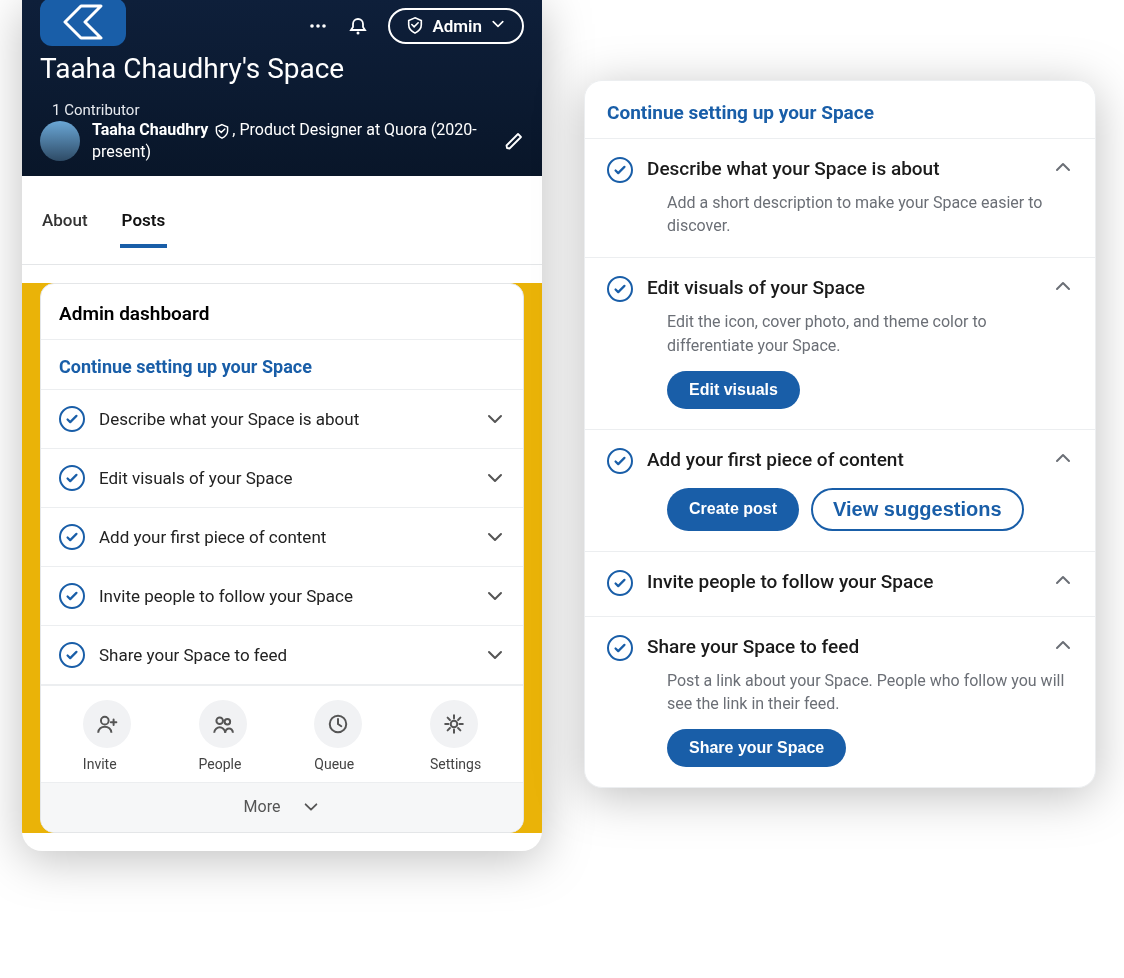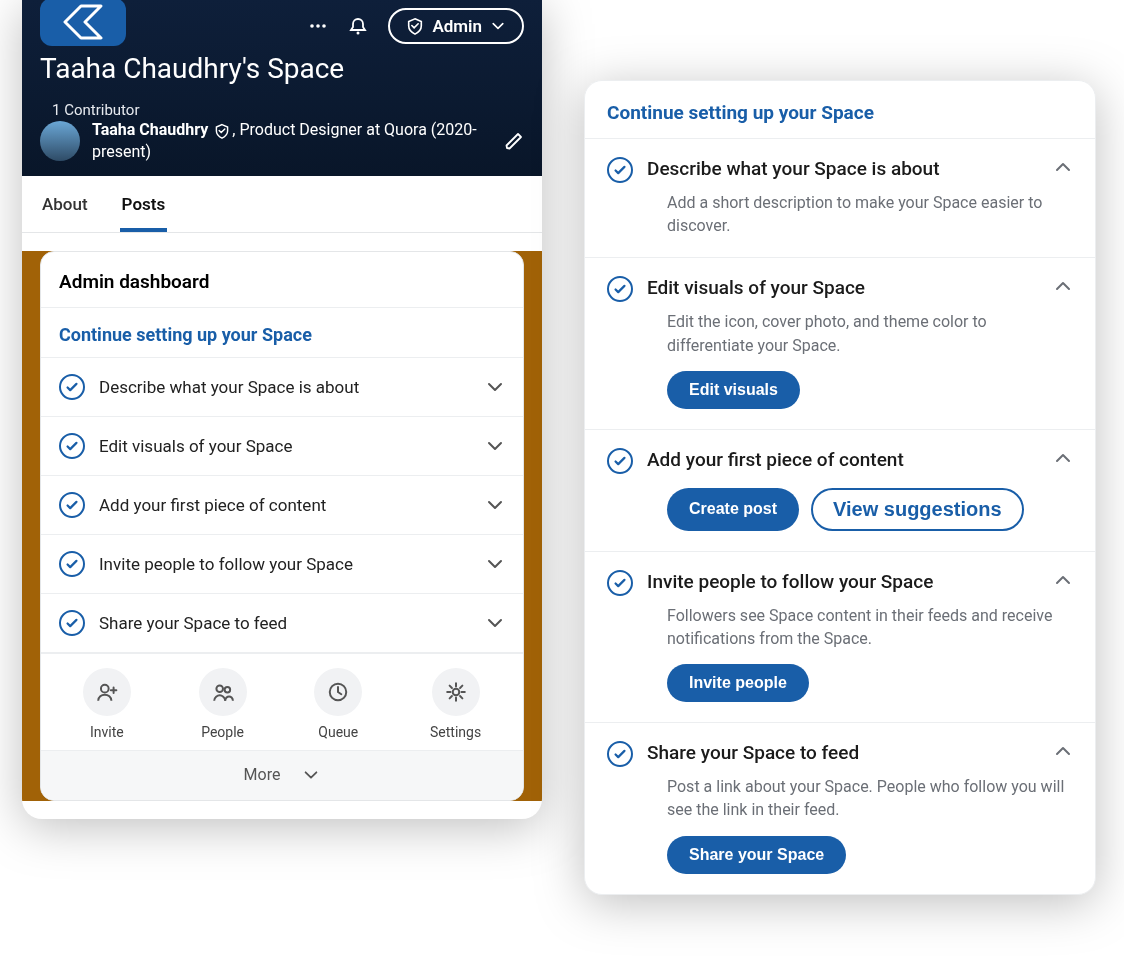--- a/index.html
+++ b/index.html
@@ -46,21 +46,20 @@
     margin-top: -8px;
   }
   .hero-actions {
     display: flex;
     align-items: center;
     gap: 20px;
   }
   .dots-icon, .bell-icon { color: #fff; }
   .admin-pill {
     display: flex;
-    align-items: center;
     gap: 8px;
     border: 2px solid #fff;
     border-radius: 999px;
     padding: 6px 16px;
     color: #fff;
     font-size: 17px;
     font-weight: 600;
   }
   .space-title {
     font-size: 28px;
@@ -83,42 +82,42 @@
     background: linear-gradient(180deg,#6aa7d6 0%, #2e4b66 100%);
     flex-shrink: 0;
   }
   .contributor-text { font-size: 16px; line-height: 1.35; }
   .contributor-name { font-weight: 700; }
   .verified-shield { display:inline-block; vertical-align: middle; margin: 0 2px; }
   .pencil-wrap { margin-left: auto; color:#fff; }
   .tabs {
     display: flex;
     gap: 30px;
-    padding: 0 18px;
+    padding: 16px 18px;
     border-bottom: 1px solid #e4e6e8;
     background:#fff;
   }
   .tab {
     padding: 18px 2px 14px;
     font-size: 17px;
     font-weight: 500;
     color: #333;
     border-bottom: 4px solid transparent;
     cursor: pointer;
   }
   .tab.active { color:#111; border-bottom-color:#195ea8; font-weight:600; }
   .dashboard-card {
     margin: 18px;
     background:#fff;
     border: 1px solid #e4e6e8;
     border-radius: 14px;
     overflow: hidden;
   }
   .left-panel .gray-bg {
-    background:#a16207;
+    background:#eab308;
     padding-bottom: 0;
   }
   .dash-header {
     padding: 18px 18px 14px;
     font-size: 19px;
     font-weight: 600;
     border-bottom: 1px solid #eceef0;
   }
   .setup-title {
     color: #195ea8;
@@ -140,21 +139,21 @@
     border: 2.5px solid #195ea8; border-radius: 50%;
     display:flex; align-items:center; justify-content:center;
     color:#195ea8;
   }
   .task-label { flex:1; font-size: 17px; color:#222; }
   .chevron { color:#555; }
   .quick-actions {
     display:flex; justify-content:space-around; padding: 14px 8px 10px;
     border-top: 1px solid #eceef0;
   }
-  .qa-item { display:flex; flex-direction:column; align-items:center; gap:8px; font-size:14px; color:#444; }
+  .qa-item { display:flex; flex-direction:column; gap:8px; font-size:14px; color:#444; }
   .qa-circle {
     width:48px; height:48px; border-radius:50%; background:#f1f2f4;
     display:flex; align-items:center; justify-content:center; color:#555;
   }
   .more-row {
     text-align:center; padding: 14px 0 16px; font-size:16px; color:#555;
     background:#f6f7f8; border-top:1px solid #eceef0;
     display:flex; justify-content:center; align-items:center; gap:22px;
     border-radius: 0 0 14px 14px;
   }
@@ -502,26 +501,20 @@
               <use href="#check"></use>
             </svg>
           </span>
       <span class="rp-task-title">Invite people to follow your Space</span>
       <span class="chevron-up">
             <svg width="20" height="20" viewBox="0 0 20 20">
               <use href="#chev-up"></use>
             </svg>
           </span>
     </div>
-    <div class="rp-body">
-      <div class="rp-desc">Followers see Space content in their feeds and receive notifications from the Space.</div>
-      <div class="rp-actions">
-        <button class="btn-primary">Invite people</button>
-      </div>
-    </div>
   </div>
 
   <div class="rp-task">
     <div class="rp-head">
       <span class="check-circle">
             <svg width="16" height="16" viewBox="0 0 18 18">
               <use href="#check"></use>
             </svg>
           </span>
       <span class="rp-task-title">Share your Space to feed</span>

